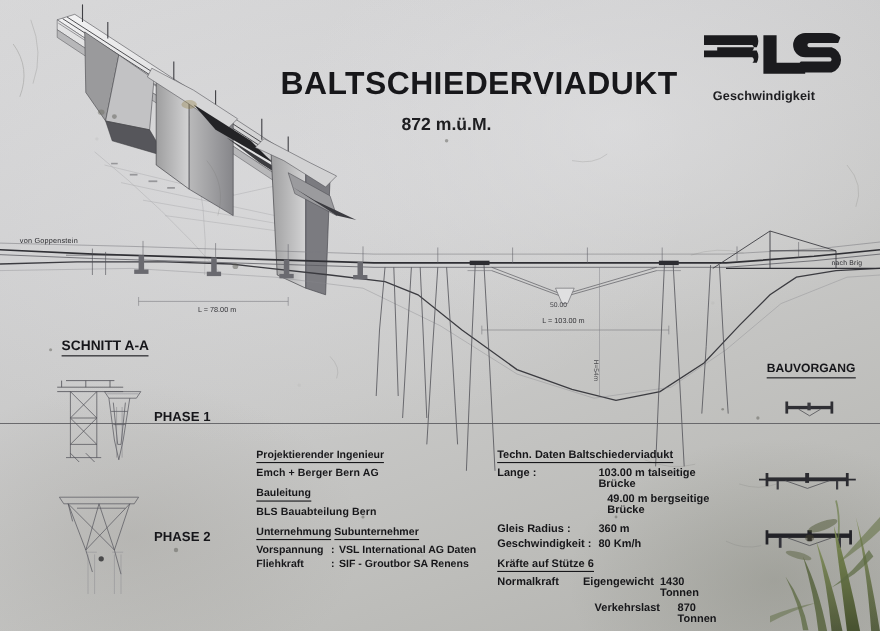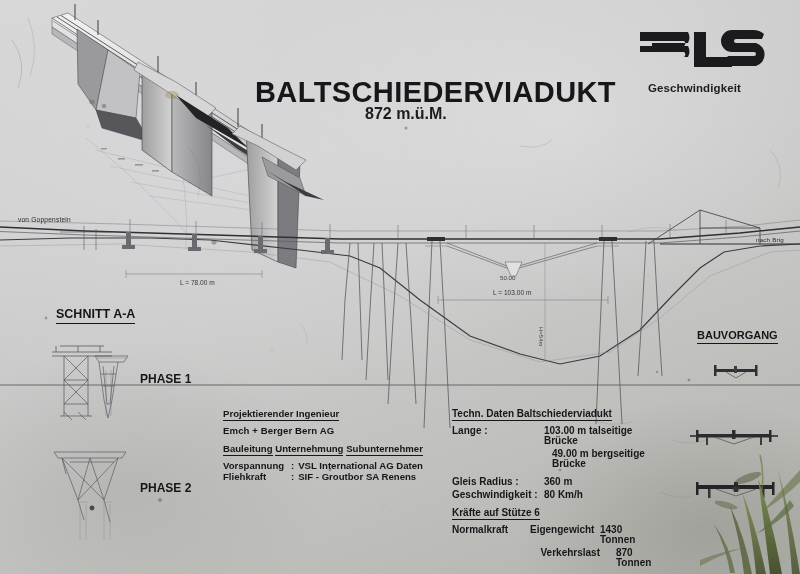--- a/index.html
+++ b/index.html
@@ -18,41 +18,41 @@
     background-image:
       radial-gradient(circle at 11% 22%, rgba(90,90,85,.12) 0 1px, rgba(0,0,0,0) 2px),
       radial-gradient(circle at 34% 61%, rgba(90,90,85,.10) 0 1px, rgba(0,0,0,0) 2px),
       radial-gradient(circle at 62% 15%, rgba(90,90,85,.10) 0 1px, rgba(0,0,0,0) 2px),
       radial-gradient(circle at 81% 48%, rgba(90,90,85,.10) 0 1px, rgba(0,0,0,0) 2px),
       radial-gradient(circle at 48% 88%, rgba(90,90,85,.10) 0 1px, rgba(0,0,0,0) 2px);
   }
   .svg-layer{position:absolute;inset:0;width:800px;height:574px;}
   .txt{position:absolute;white-space:pre;}
 
-  .title{left:255px;top:76px;font-size:29px;font-weight:bold;letter-spacing:.4px;color:#17171a;}
+  .title{left:255px;top:60px;font-size:29px;font-weight:bold;letter-spacing:.4px;color:#17171a;}
   .subtitle{left:365px;top:105px;font-size:16px;font-weight:bold;color:#1d1d20;}
 
   .logo-wrap{position:absolute;left:636px;top:22px;width:132px;height:56px;}
   .logo-sub{left:648px;top:82px;font-size:11.5px;font-weight:bold;color:#1d1d20;letter-spacing:.1px;}
 
   .lbl-goppenstein{left:18px;top:216px;font-size:6.6px;color:#2c2c30;letter-spacing:.2px;}
   .lbl-brig{left:756px;top:236px;font-size:6.2px;color:#2c2c30;letter-spacing:.2px;}
   .dim-l78{left:180px;top:279px;font-size:6.6px;color:#36363a;}
   .dim-5000{left:500px;top:274px;font-size:6.2px;color:#45454a;}
   .dim-l103{left:493px;top:289px;font-size:6.6px;color:#36363a;}
   .dim-h54{left:538px;top:327px;font-size:6px;color:#4a4a4e;writing-mode:vertical-rl;text-orientation:mixed;}
 
   .h-schnitt{left:56px;top:307px;font-size:12.5px;font-weight:bold;color:#16161a;
              border-bottom:1.4px solid #16161a;padding-bottom:2px;}
   .h-bauvorgang{left:697px;top:329px;font-size:11px;font-weight:bold;color:#16161a;
              border-bottom:1.3px solid #16161a;padding-bottom:2px;}
   .phase1{left:140px;top:372px;font-size:12px;font-weight:bold;color:#16161a;}
   .phase2{left:140px;top:481px;font-size:12px;font-weight:bold;color:#16161a;}
 
-  .col-left{position:absolute;left:223px;top:409px;width:215px;font-size:9.6px;color:#17171a;line-height:1.0;}
+  .col-left{position:absolute;left:233px;top:409px;width:215px;font-size:9.6px;color:#17171a;line-height:1.0;}
   .col-right{position:absolute;left:452px;top:409px;width:205px;font-size:10px;color:#17171a;line-height:1.0;}
   .hdr{display:inline-block;font-weight:bold;border-bottom:1.15px solid #17171a;padding-bottom:1px;margin-bottom:5px;}
   .val{margin-bottom:9px;font-weight:bold;letter-spacing:.1px;}
   .row{display:flex;margin-bottom:3px;font-weight:bold;}
   .row .k{width:92px;flex:none;}
   .row .k2{width:78px;flex:none;}
   .row .v{flex:1;}
   .sub-row{display:flex;margin-bottom:2px;font-weight:bold;}
   .sub-row .sk{width:68px;flex:none;}
   .gap-s{height:5px;}
@@ -401,20 +401,21 @@
   <div class="txt h-schnitt">SCHNITT A-A</div>
   <div class="txt h-bauvorgang">BAUVORGANG</div>
   <div class="txt phase1">PHASE 1</div>
   <div class="txt phase2">PHASE 2</div>
 
   <div class="col-left">
     <div class="hdr">Projektierender Ingenieur</div>
     <div class="val">Emch + Berger Bern AG</div>
 
     <div class="hdr">Bauleitung</div>
+    <div class="val">BLS Bauabteilung Bern</div>
 
     <div class="hdr">Unternehmung</div>
 
     <div class="hdr">Subunternehmer</div>
     <div class="sub-row">
       <span class="sk">Vorspannung</span>
       <span>:</span>
       <span style="padding-left:4px">VSL International AG Daten</span>
     </div>
     <div class="sub-row">

